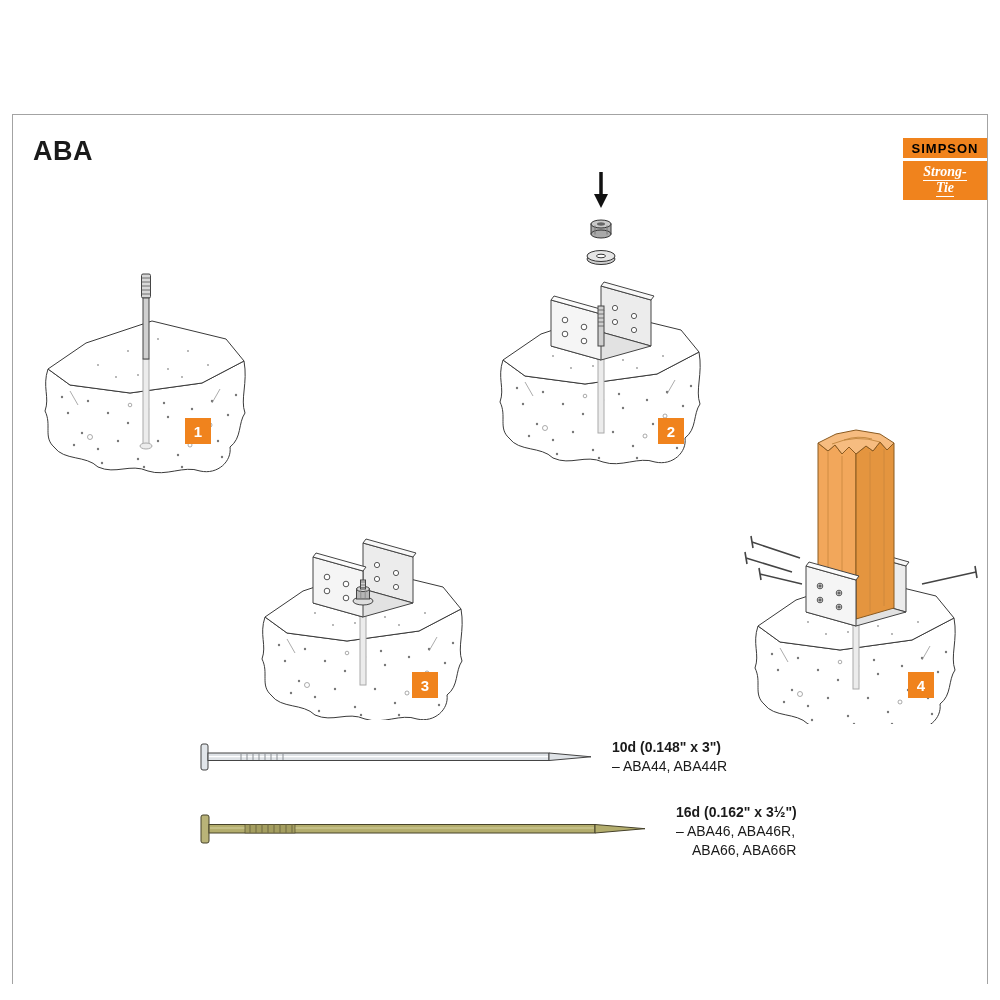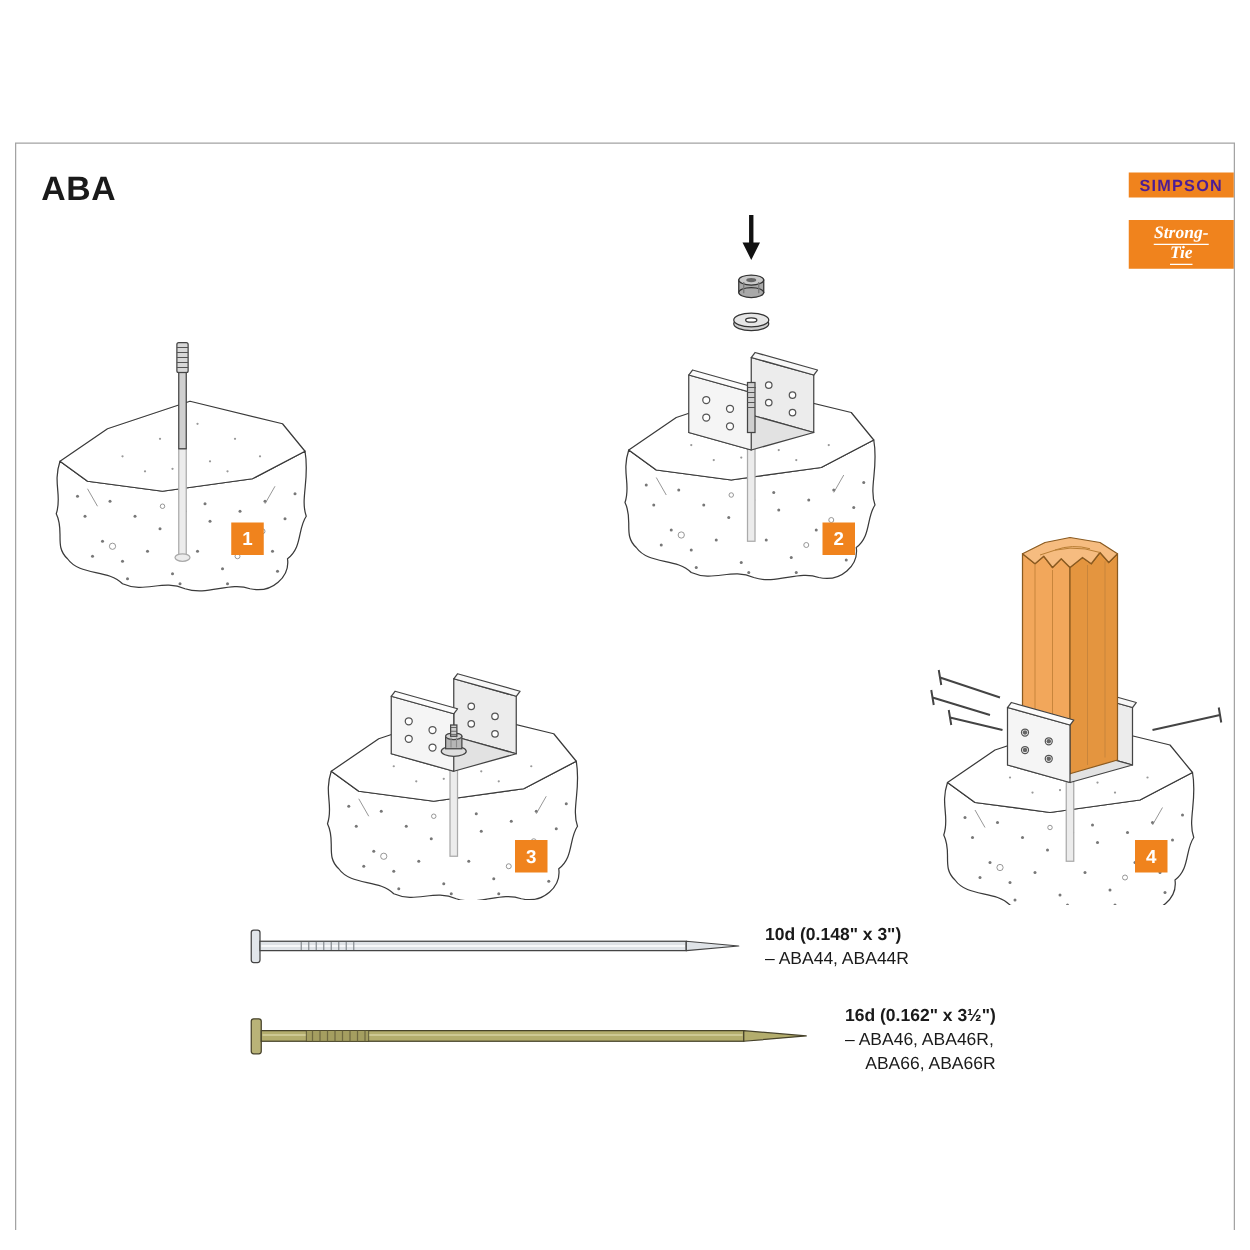--- a/index.html
+++ b/index.html
@@ -2,31 +2,31 @@
 <html><head>
 <meta charset="utf-8">
 <style>
   html,body{margin:0;padding:0;background:#ffffff;}
   .page{position:relative;width:1000px;height:984px;background:#fff;
         font-family:"Liberation Sans",sans-serif;color:#1a1a1a;overflow:hidden;}
   .frame{position:absolute;left:12px;top:114px;width:974px;height:874px;
          border:1px solid #a3a3a3;background:#fff;}
   .title{position:absolute;left:33px;top:136px;font-size:27px;font-weight:bold;letter-spacing:.5px;}
   .logo{position:absolute;left:903px;top:138px;width:84px;}
-  .logo-simpson{background:#F0831D;color:#4c1d95;font-weight:bold;font-size:13px;
+  .logo-simpson{background:#F0831D;color:#000000;font-weight:bold;font-size:13px;
                 text-align:center;letter-spacing:1px;padding:3px 0 2px;}
-  .logo-strongtie{background:#F0831D;color:#fff;margin-top:18px;text-align:center;padding:3px 16px 4px;
+  .logo-strongtie{background:#F0831D;color:#fff;margin-top:3px;text-align:center;padding:3px 16px 4px;
                   font-family:"Liberation Serif",serif;font-style:italic;font-weight:bold;font-size:14px;}
   .logo-strongtie span{border-bottom:1.5px solid #fff;padding-bottom:1px;}
   .step{position:absolute;}
   .badge{position:absolute;width:26px;height:26px;background:#F0831D;color:#fff;font-weight:bold;
          font-size:15px;display:flex;align-items:center;justify-content:center;}
   .nail-label{position:absolute;font-size:14px;line-height:19px;}
   .nail-label .size{font-weight:bold;}
-  .indent{padding-left:16px;text-align:center;}
+  .indent{padding-left:16px;}
 </style>
 </head>
 <body>
 
 <div class="page">
 
   <div class="frame"></div>
 
   <div class="title">ABA</div>
 

